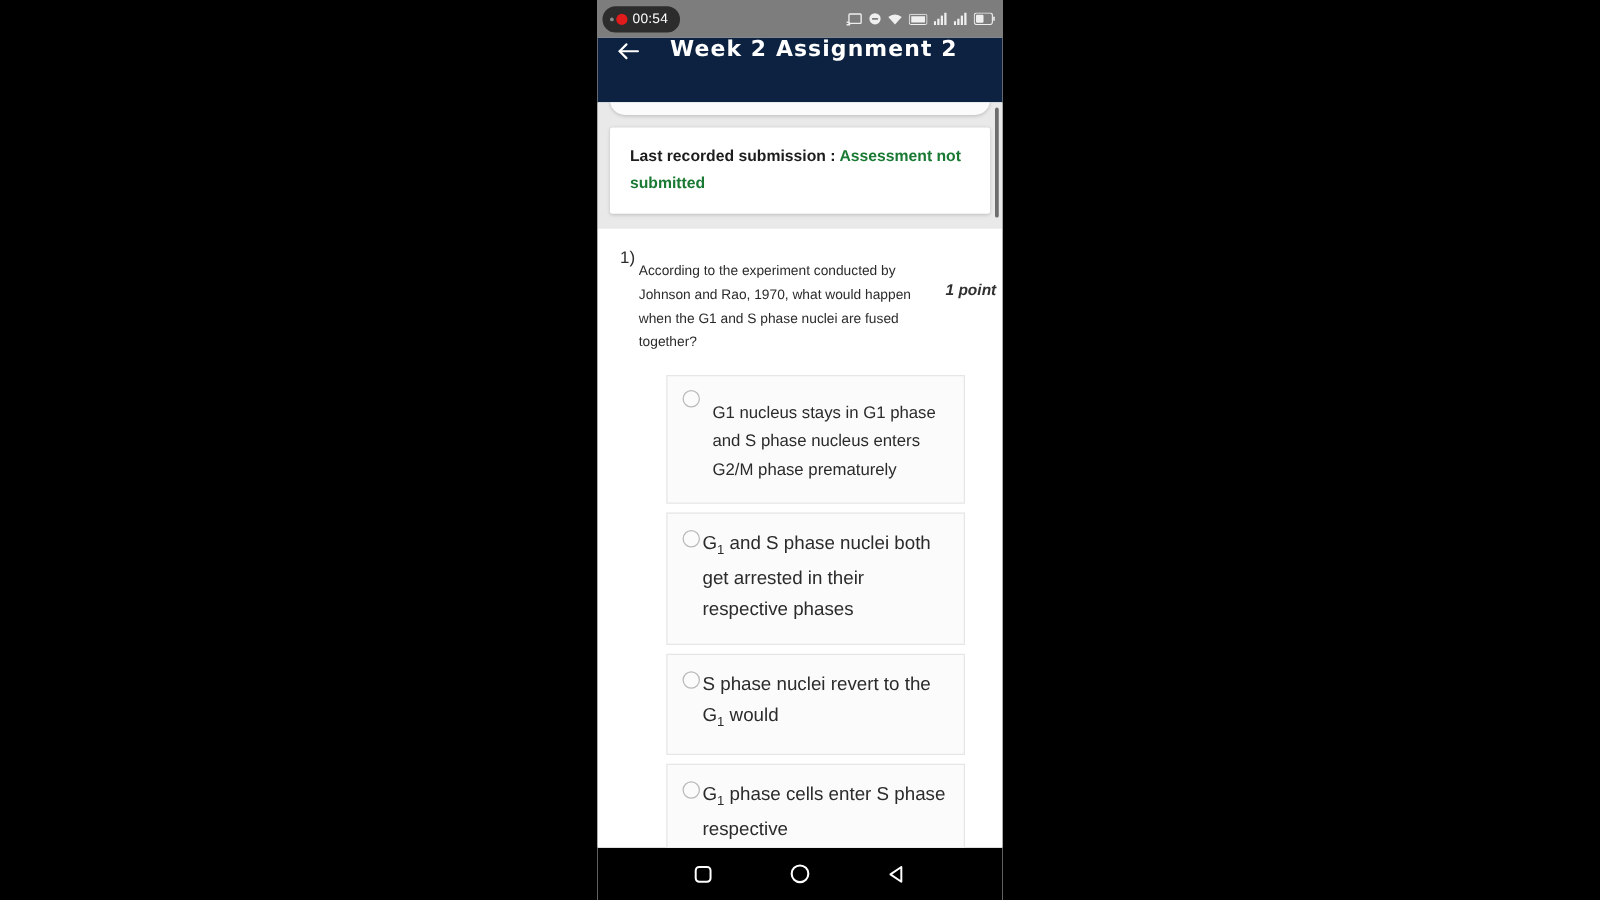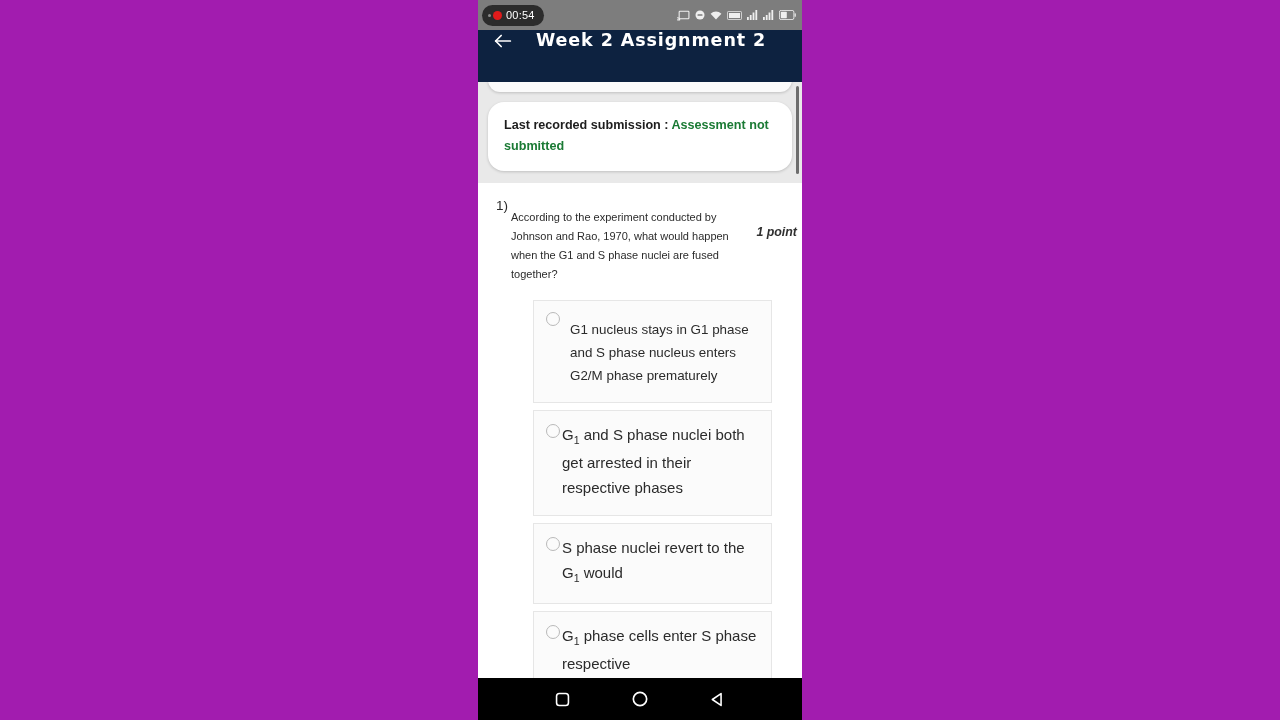--- a/index.html
+++ b/index.html
@@ -5,21 +5,21 @@
   * { box-sizing: border-box; margin: 0; padding: 0; }
   html, body {
     width: 1280px; height: 720px;
     background: #808080;
     font-family: "Liberation Sans", sans-serif;
     overflow: hidden;
   }
   #stage {
     position: relative;
     width: 1280px; height: 720px;
-    background: #a21caf;
+    background: #000000;
   }
   
   #phone {
     position: absolute;
     left: 478px; top: 0;
     width: 324px; height: 720px;
     background: #ffffff;
     overflow: hidden;
   }
   
@@ -82,21 +82,21 @@
     background: #ffffff;
     overflow: hidden;
   }
   .cards-zone {
     background: #e9e9e9;
     padding: 0 10px;
     position: relative;
   }
   .card {
     background: #ffffff;
-    border-radius: 16px;
+    border-radius: 2px;
     box-shadow: 0 1px 3px rgba(0,0,0,.18);
   }
   .card.partial {
     height: 12px;
     margin-top: -2px;
     border-radius: 0 0 14px 14px;
     background: #fbfbfb;
   }
   .card.submission {
     margin-top: 10px;

